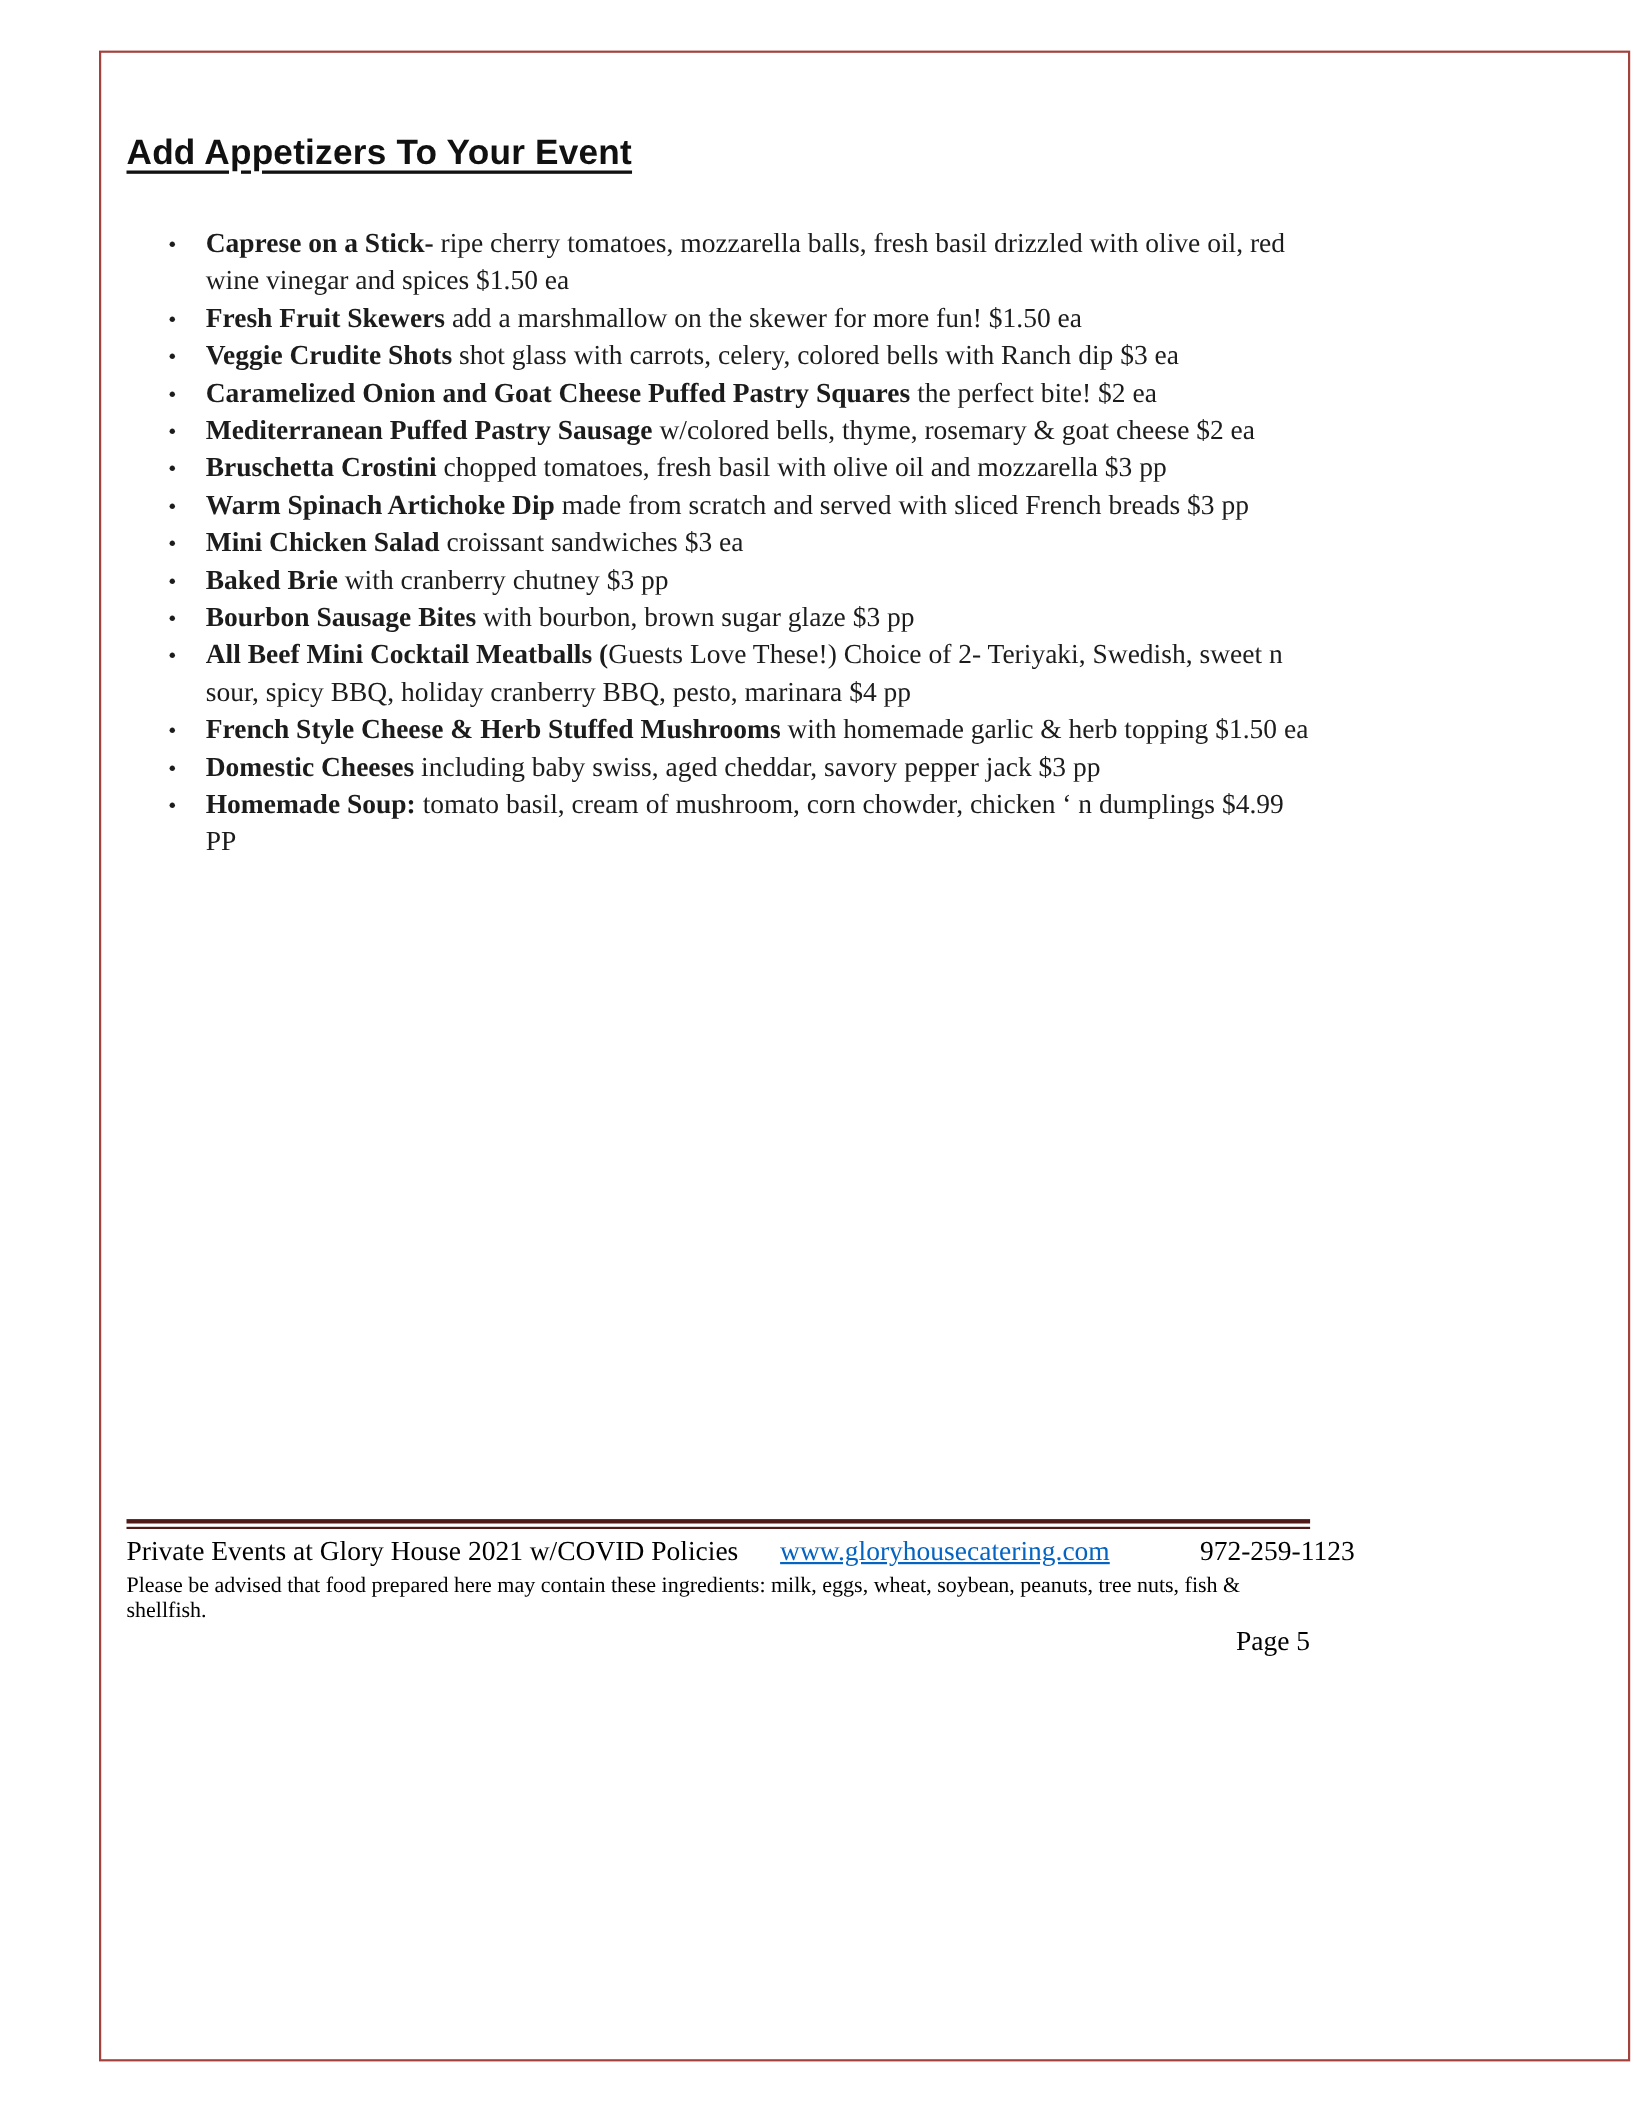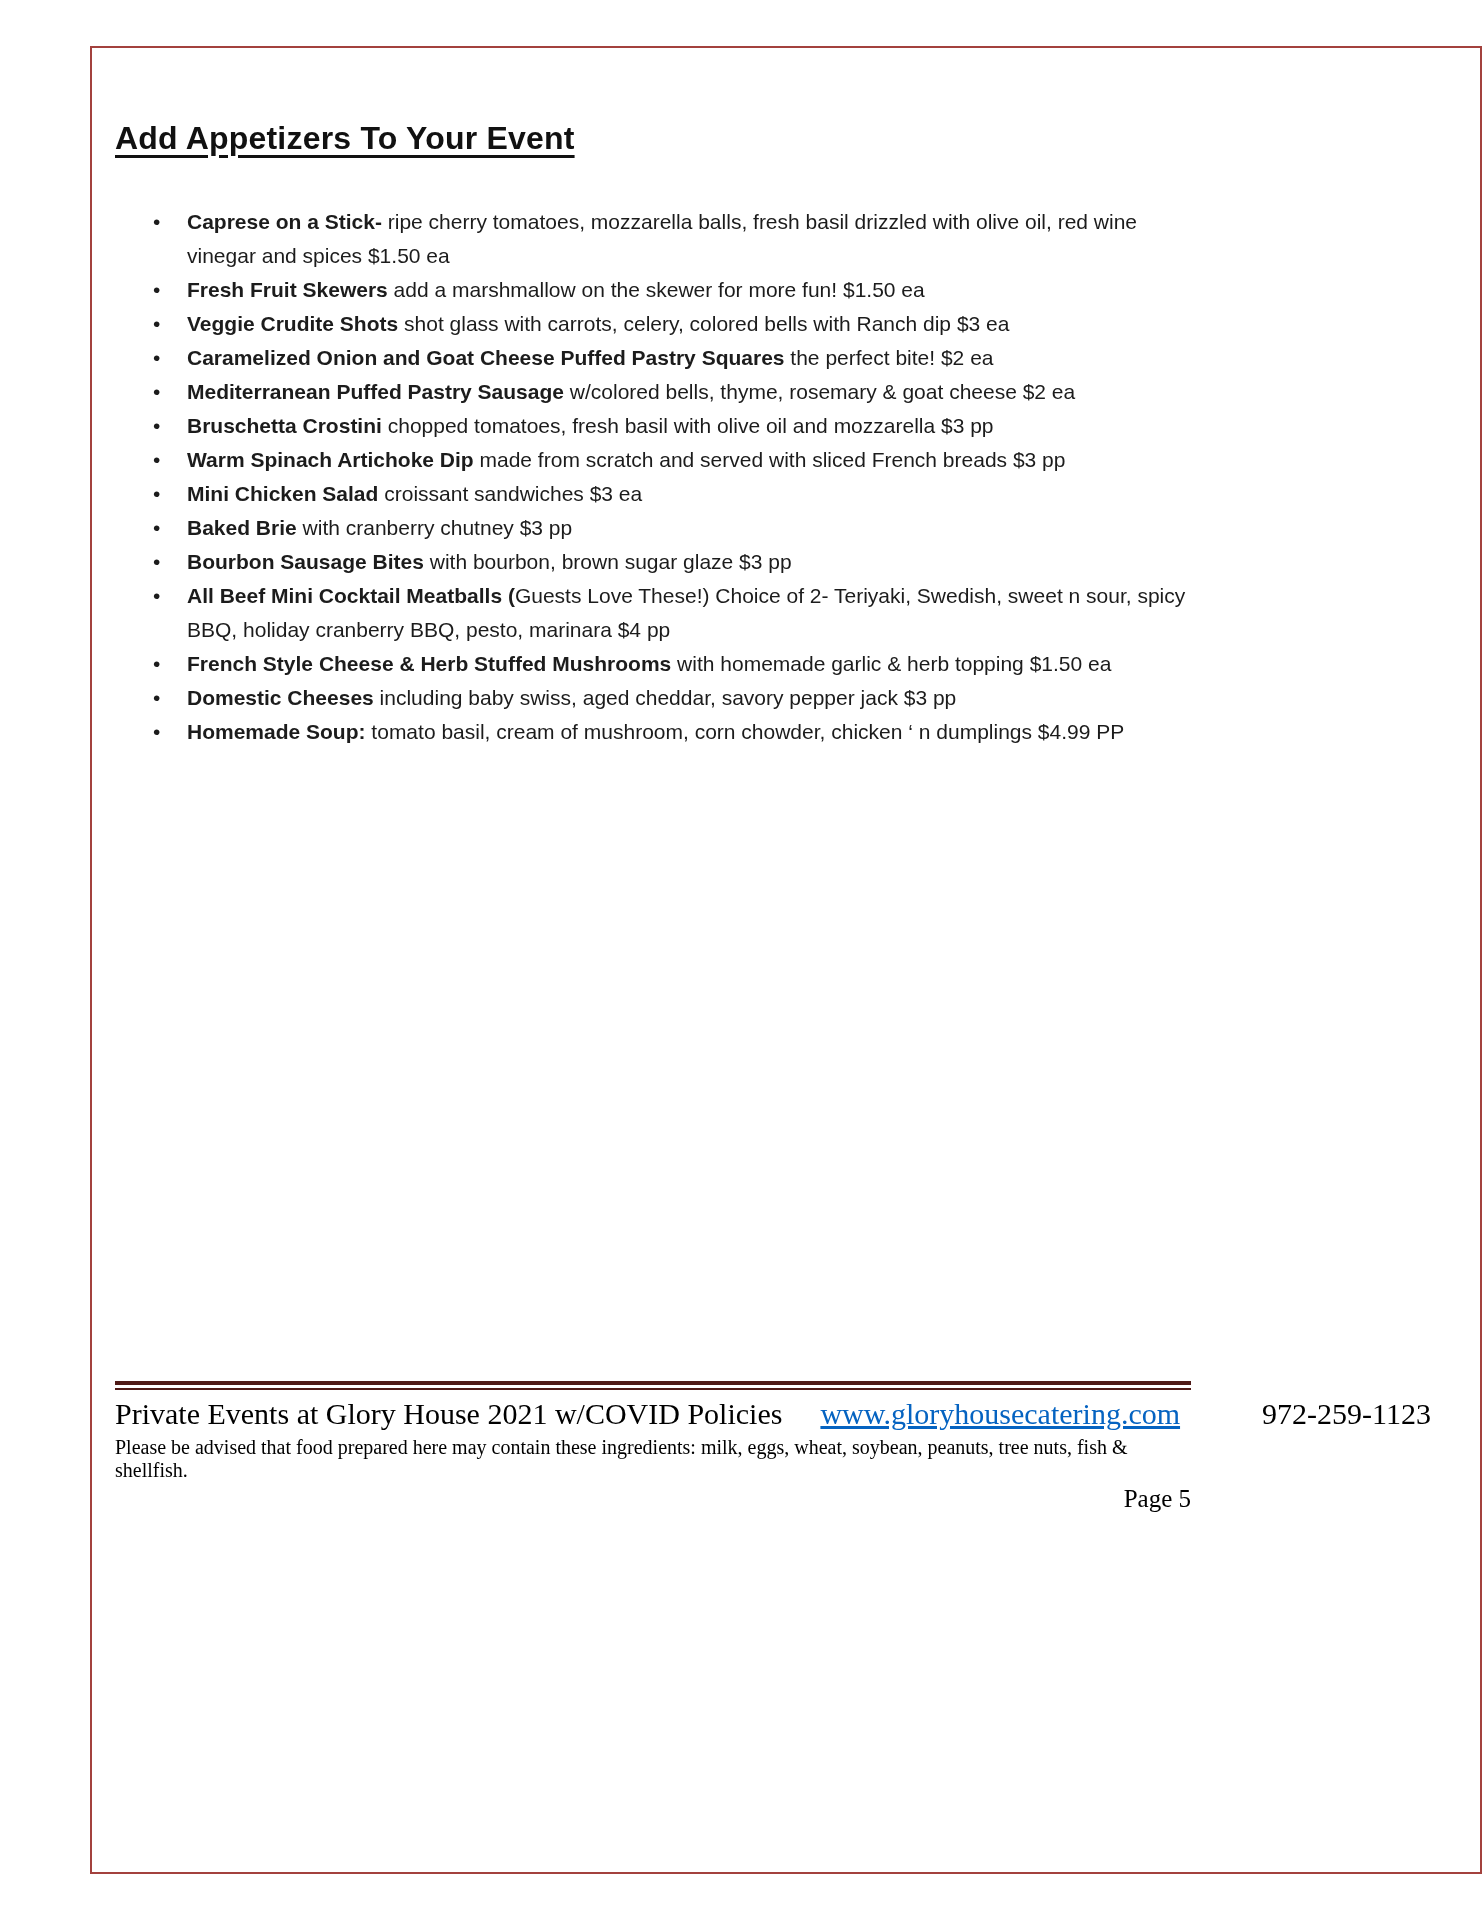--- a/index.html
+++ b/index.html
@@ -32,22 +32,23 @@
     color:#111111;
     text-decoration:underline;
     text-decoration-thickness:3px;
     text-underline-offset:6px;
     letter-spacing:0.2px;
   }
   ul.apps {
     list-style:none;
     margin:0;
     padding:0;
-    font-size:21px;
+    font-size:25px;
     line-height:34px;
+    font-family:Liberation Serif, serif;
   }
   ul.apps li {
     position:relative;
     padding-left:72px;
   }
   ul.apps li::before {
     content:"\2022";
     position:absolute;
     left:38px;
     top:0;
@@ -63,21 +64,21 @@
     font-family:"Liberation Serif", serif;
     color:#000000;
   }
   .rule {
     height:3px;
     border-top:4px solid #4f1a17;
     border-bottom:2px solid #4f1a17;
   }
   .f1 {
     margin-top:7px;
-    font-size:30px;
+    font-size:25px;
     white-space:nowrap;
     font-family:Liberation Serif, serif;
   }
   .f1 .link {
     margin-left:38px;
     color:#0563c1;
     text-decoration:underline;
     cursor:pointer;
   }
   .f1 .phone {

